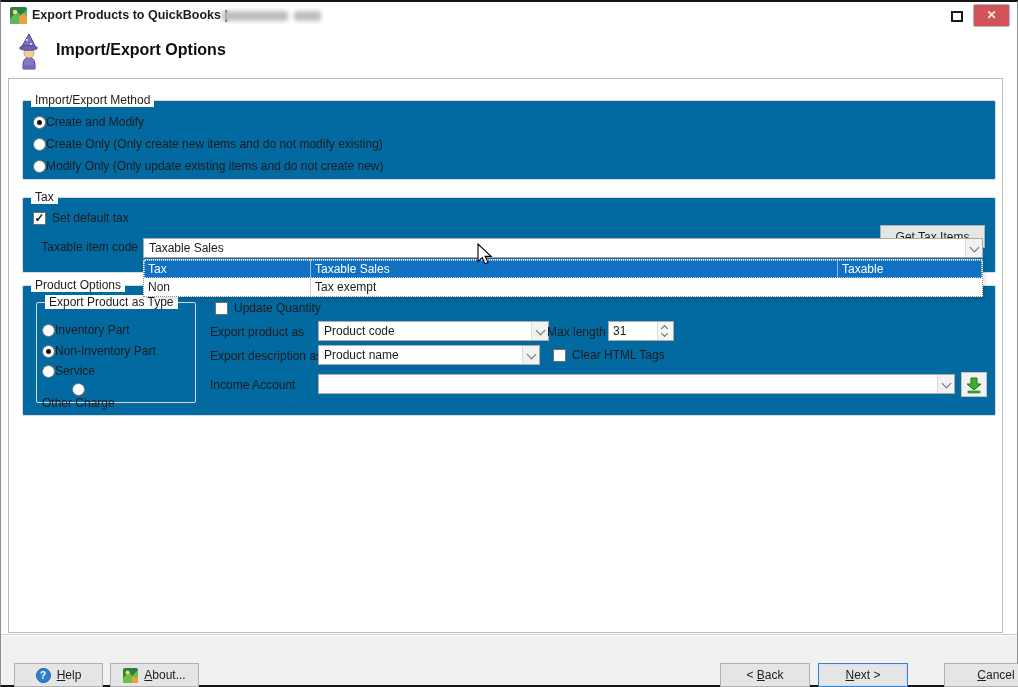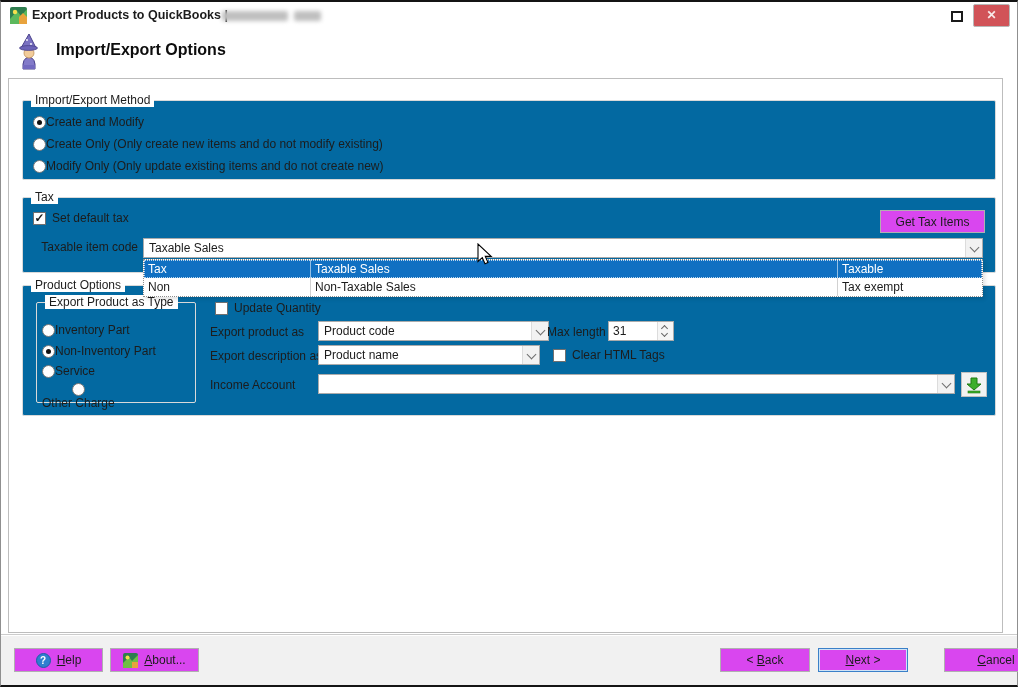--- a/index.html
+++ b/index.html
@@ -65,21 +65,21 @@
   .droprow { display:flex; height:18px; line-height:18px; cursor:pointer; }
   .droprow .c1 { width:167px; padding:0 4px; border-right:1px solid rgba(0,0,0,0.18); white-space:nowrap; overflow:hidden; }
   .droprow .c2 { width:527px; padding:0 4px; border-right:1px solid rgba(0,0,0,0.18); white-space:nowrap; overflow:hidden; }
   .droprow .c3 { flex:1; padding:0 4px; white-space:nowrap; overflow:hidden; }
   .droprow.sel { background:#1070c2; color:#fff; outline:1px dotted rgba(255,255,255,0.7); outline-offset:-1px; }
   .droprow.sel .c1, .droprow.sel .c2 { border-right:1px solid rgba(255,255,255,0.55); }
   
   .lbl { position:absolute; white-space:nowrap; }
   .lbl.right { text-align:right; }
   
-  .pushbtn { position:absolute; background:#d946ef; border:1px solid #b0b0b0; text-align:center; cursor:pointer; font-family:"Liberation Sans",sans-serif; font-size:12px; color:#1c1c1c; display:flex; align-items:center; justify-content:center; gap:6px; }
+  .pushbtn { position:absolute; background:#e5e5e5; border:1px solid #b0b0b0; text-align:center; cursor:pointer; font-family:"Liberation Sans",sans-serif; font-size:12px; color:#1c1c1c; display:flex; align-items:center; justify-content:center; gap:6px;margin-top:15px; }
   .pushbtn u { text-decoration:underline; }
   .btn-gettax { left:880px; top:210px; width:105px; height:23px; }
   .btn-green { position:absolute; left:961px; top:372px; width:26px; height:25px; background:#f2f2f2; border:1px solid #c0c0c0; display:flex; align-items:center; justify-content:center; cursor:pointer; }
   
   .footer { position:absolute; left:1px; right:1px; top:634px; height:51px; background:#f1f1f1; border-top:1px solid #cccccc; box-shadow:inset 0 1px 0 #ffffff; }
   .btn-help { left:14px; top:648px; width:89px; height:24px; }
   .btn-about { left:110px; top:648px; width:89px; height:24px; }
   .btn-back { left:720px; top:648px; width:90px; height:24px; }
   .btn-next { left:818px; top:648px; width:90px; height:24px; border:1px solid #3a80c8; box-shadow:inset 0 0 0 1px #cfe3f6; }
   .btn-cancel { left:944px; top:648px; width:104px; height:24px; }
@@ -156,21 +156,20 @@
 </div>
 
 <div class="droplist">
   <div class="droprow sel">
     <span class="c1">Tax</span>
     <span class="c2">Taxable Sales</span>
     <span class="c3">Taxable</span>
   </div>
   <div class="droprow">
     <span class="c1">Non</span>
-    <span class="c2">Non-Taxable Sales</span>
     <span class="c3">Tax exempt</span>
   </div>
 </div>
 
 <div class="group g-product">
   <span class="legend">Product Options</span>
 </div>
 <div class="group g-ptype">
   <span class="legend">Export Product as Type</span>
 </div>

